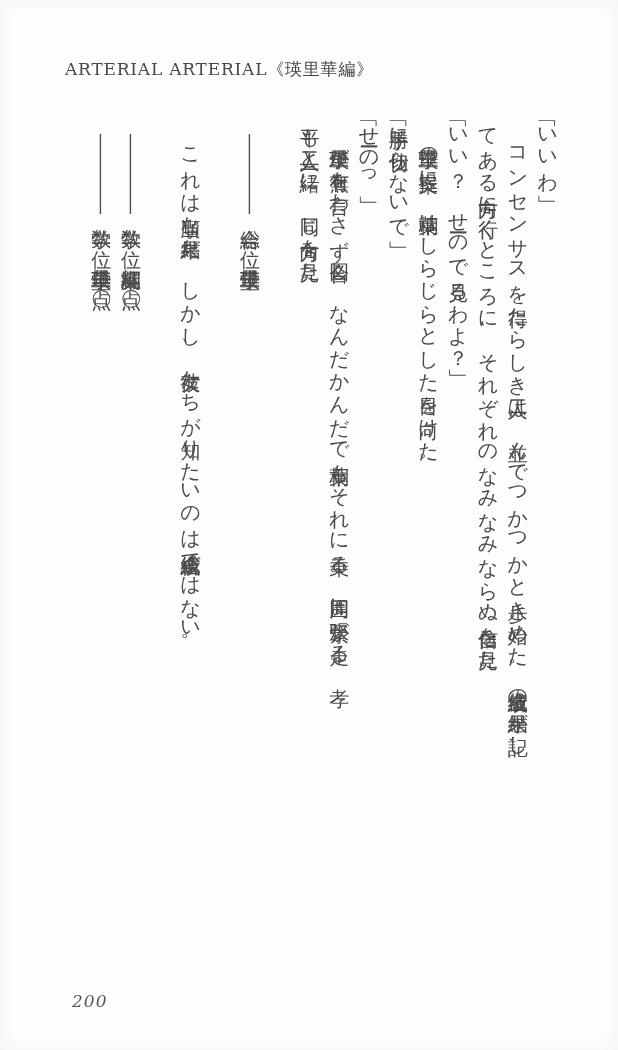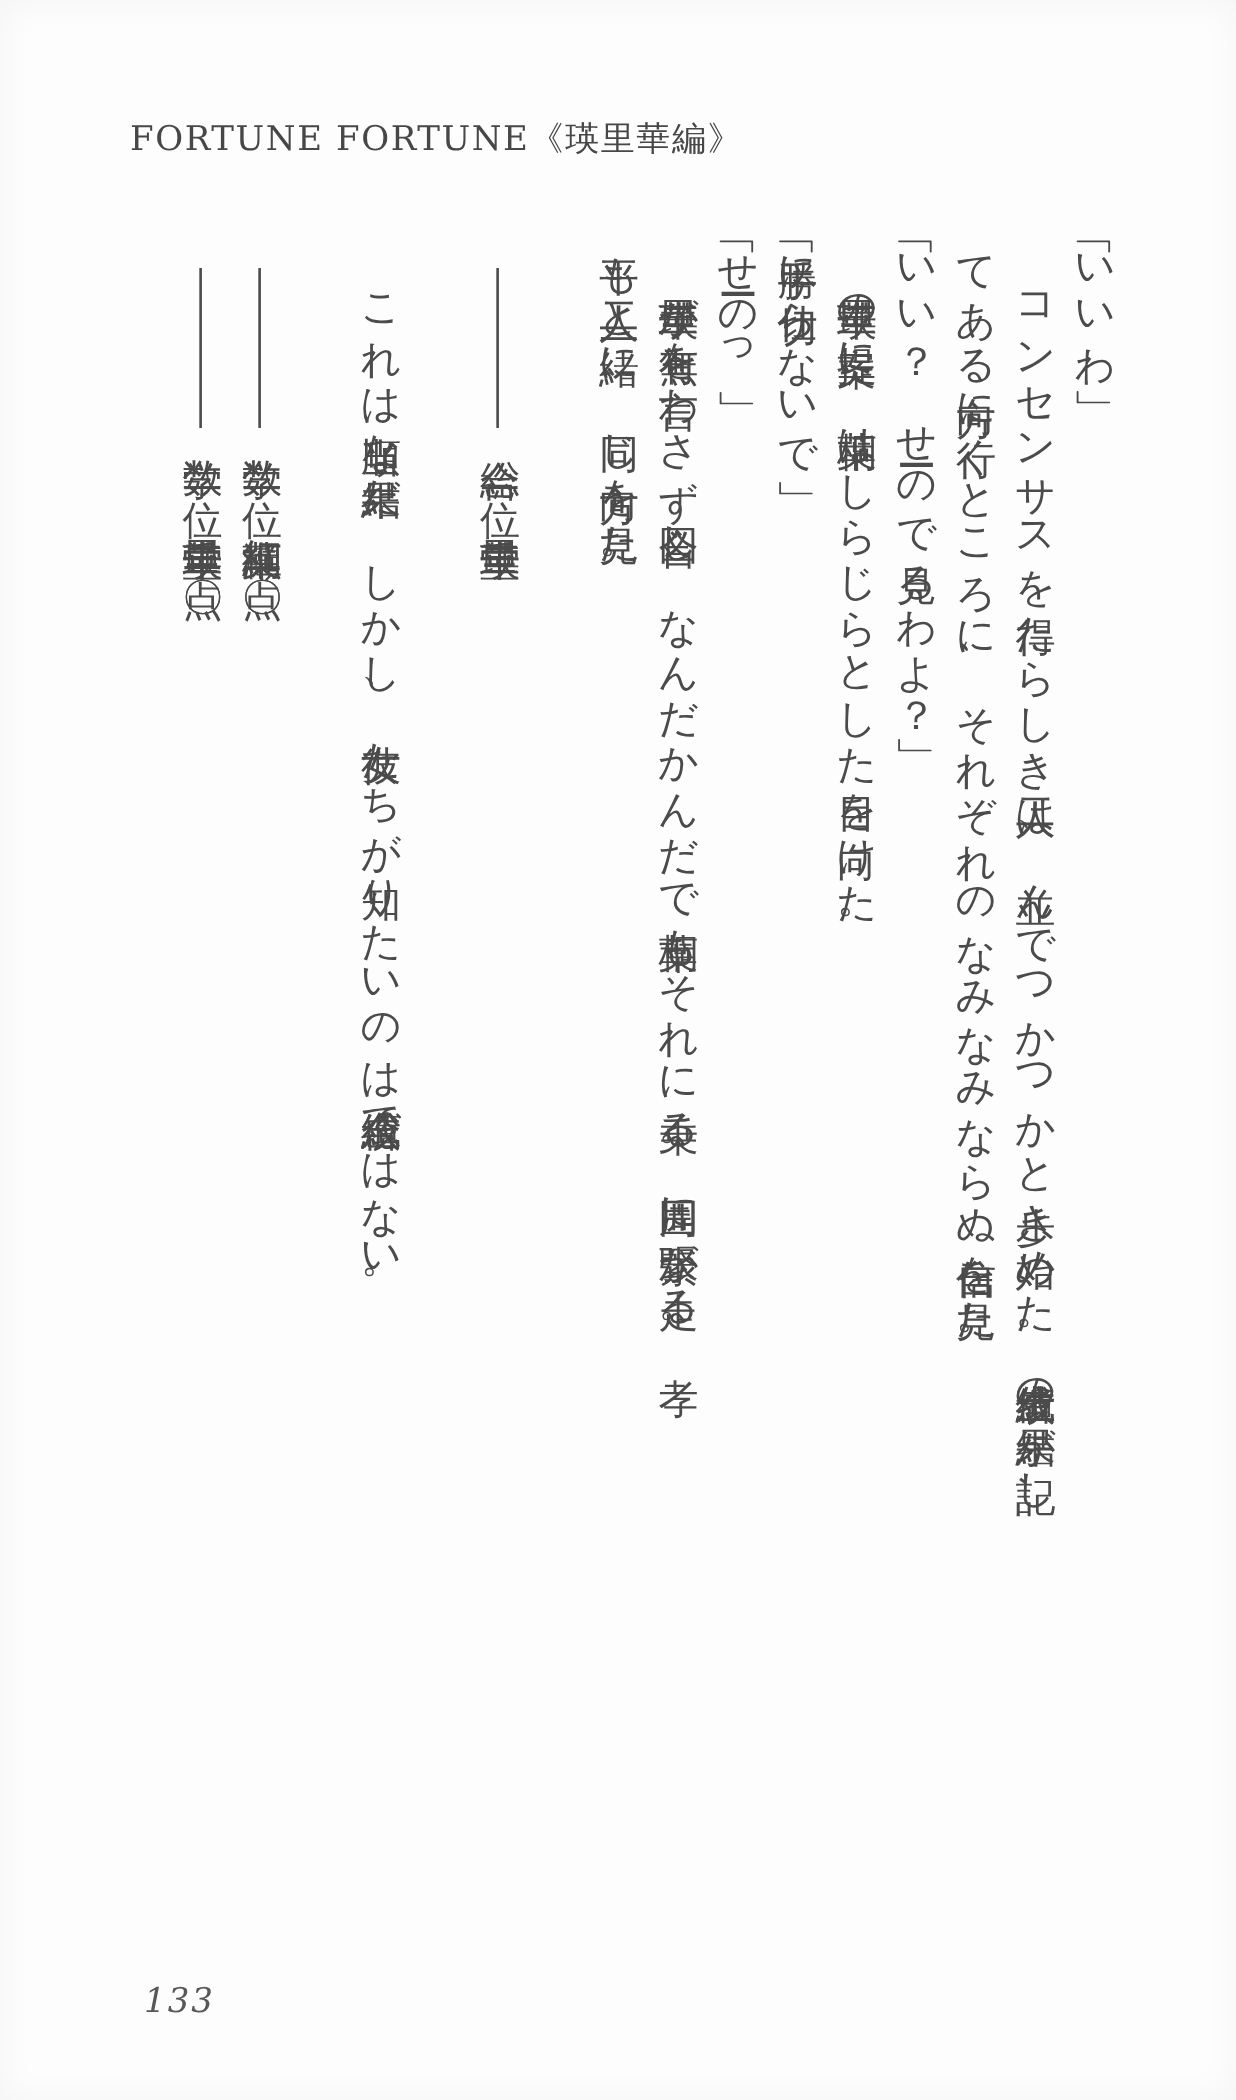--- a/index.html
+++ b/index.html
@@ -60,36 +60,36 @@
     font-style: italic;
     color: #585858;
     letter-spacing: 1px;
   }
 </style>
 </head>
 <body>
 
 <div class="page">
 
-  <div class="running-head">FORTUNE FORTUNE《瑛里華編》</div>
+  <div class="running-head">ARTERIAL ARTERIAL《瑛里華編》</div>
 
   <div class="vertical-text-block">
     <p class="text-line">「いいわ」</p>
     <p class="text-line">　コンセンサスを得たらしき二人は、並んでつかつかと歩き始めた。成績上位者の結果が記し</p>
     <p class="text-line">てある方向に行くところに、それぞれのなみなみならぬ自信を見た。</p>
     <p class="text-line">「いい？　せーので見るわよ？」</p>
     <p class="text-line">　瑛里華の提案に、桐葉はしらじらとした目を向けた。</p>
     <p class="text-line">「勝手に仕切らないで」</p>
     <p class="text-line">「せーのっ」</p>
     <p class="text-line">　瑛里華が有無を言わさず合図し、なんだかんだで桐葉もそれに乗る。周囲に緊張が走る。孝</p>
     <p class="text-line">平も二人と一緒に、同じ方向を見た。</p>
     <p class="text-line"></p>
     <p class="text-line">　――――総合　一位　千堂瑛里華</p>
     <p class="text-line"></p>
     <p class="text-line">　これは順当な結果だ。しかし、彼女たちが知りたいのは総合成績ではない。</p>
     <p class="text-line"></p>
     <p class="text-line">　――――数学　一位　紅瀬桐葉　一〇〇点</p>
     <p class="text-line">　――――数学　一位　千堂瑛里華　一〇〇点</p>
   </div>
 
-  <div class="page-number">133</div>
+  <div class="page-number">200</div>
 
 </div>
 
 </body></html>

